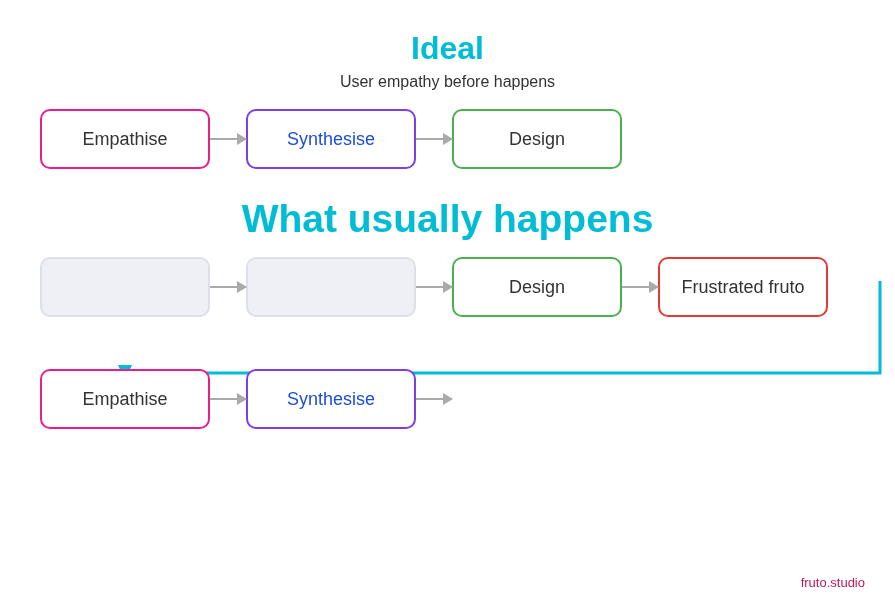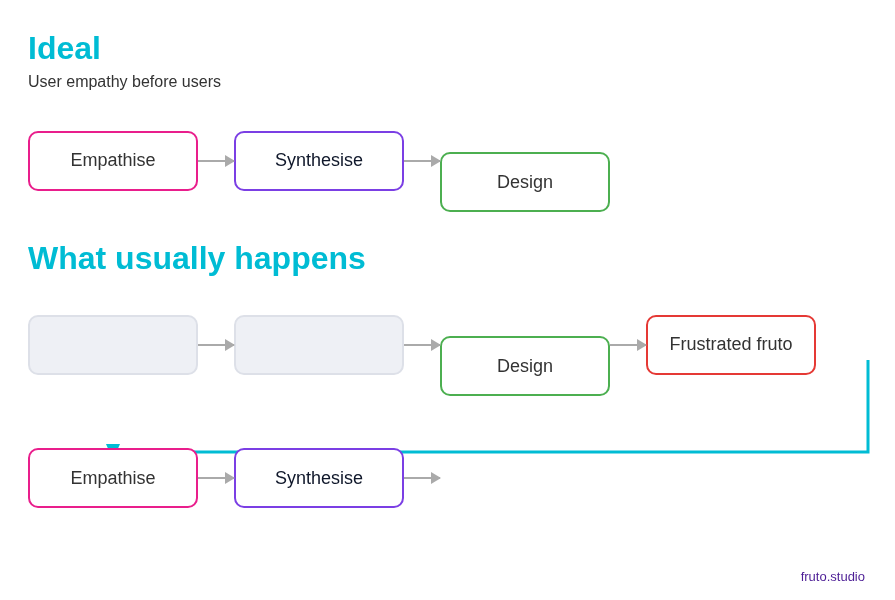--- a/index.html
+++ b/index.html
@@ -6,42 +6,43 @@
     body {
       background: #ffffff;
       font-family: 'Arial', sans-serif;
       width: 895px;
       height: 600px;
       overflow: hidden;
       position: relative;
     }
 
     .container {
-      padding: 30px 28px;
-      position: relative;
+      padding: 30px 40px;
+      position: relative;
+      text-align: center;
     }
 
     
     .section-ideal { margin-bottom: 28px; }
     .section-title-ideal {
       font-size: 32px;
       font-weight: 700;
       color: #00bcd4;
       margin-bottom: 6px;
     }
     .section-subtitle {
       font-size: 16px;
       color: #333;
       margin-bottom: 18px;
     }
 
     
     .section-usual { margin-top: 10px; }
     .section-title-usual {
-      font-size: 32px;
+      font-size: 39px;
       font-weight: 700;
       color: #00bcd4;
       margin-bottom: 6px;
     }
 
     
     .flow-row {
       display: flex;
       align-items: center;
       gap: 0;
@@ -54,22 +55,22 @@
       align-items: center;
       justify-content: center;
       width: 170px;
       height: 60px;
       border-radius: 10px;
       border: 2px solid;
       font-size: 18px;
       background: #fff;
     }
     .box-pink { border-color: #e91e8c; color: #333; }
-    .box-purple { border-color: #7b3fe4; color: #0f172a; }
-    .box-green { border-color: #4caf50; color: #333; margin-top: 43px; }
+    .box-purple { border-color: #7b3fe4; color: #1d4ed8; }
+    .box-green { border-color: #4caf50; color: #333; }
     .box-red { border-color: #e53935; color: #333; }
     .box-gray {
       border-color: #dde0e8;
       background: #eef0f5;
       color: transparent;
     }
 
     
     .arrow {
       display: flex;
@@ -91,24 +92,24 @@
       right: -1px;
       top: -5px;
       border-top: 6px solid transparent;
       border-bottom: 6px solid transparent;
       border-left: 10px solid #aaa;
     }
 
     
     .footer {
       position: absolute;
-      bottom: 16px;
+      bottom: 10px;
       right: 30px;
       font-size: 13px;
-      color: #4c1d95;
+      color: #be185d;
     }
 
     
     .second-row-wrapper {
       position: relative;
       margin-top: 52px;
     }
 
     
     .loop-arrow-svg {
@@ -126,21 +127,21 @@
       align-items: center;
     }
   </style>
 </head>
 <body>
 
 <div class="container">
 
   <div class="section-ideal">
     <div class="section-title-ideal">Ideal</div>
-    <div class="section-subtitle">User empathy before users</div>
+    <div class="section-subtitle">User empathy before happens</div>
 
     <div class="ideal-flow flow-row">
 
       <div class="box box-pink">
         <span>Empathise</span>
       </div>
 
       <div class="arrow">
         <div class="arrow-line"></div>
       </div>

